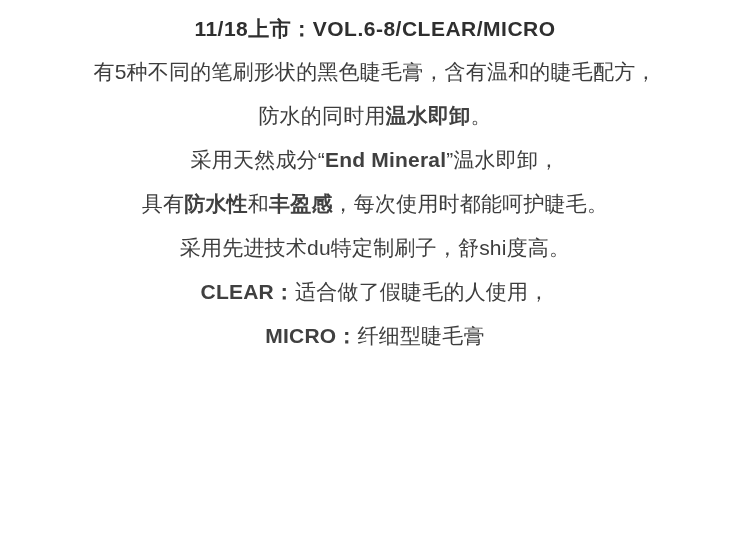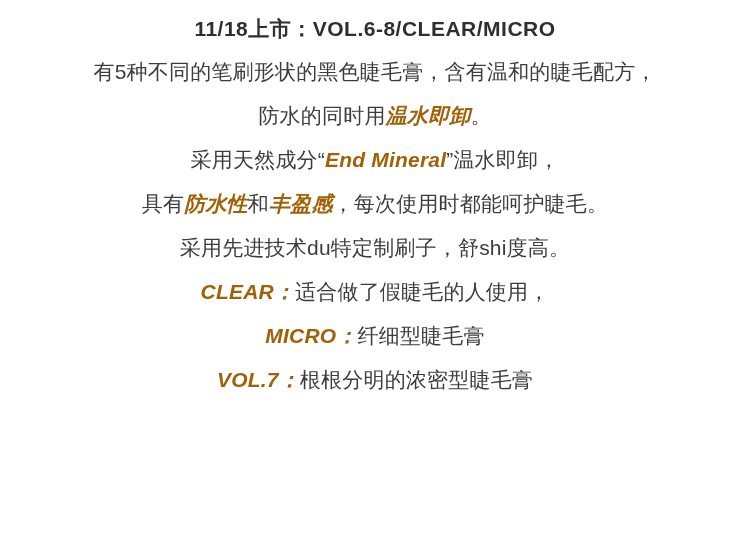--- a/index.html
+++ b/index.html
@@ -34,36 +34,34 @@
   }
   .line.title {
     font-weight: bold;
     font-size: 21px;
     line-height: 42px;
     color: #2f2f2f;
     letter-spacing: 0.5px;
   }
   .seg-b {
     font-weight: bold;
-    color: #a16207;
-    font-style: italic;
+    color: #404040;
   }
   .seg-n {
     font-weight: normal;
     margin-top: 48px;
   }
 </style>
 </head>
 <body>
 
 <div class="page">
   <div class="line title">11/18上市：VOL.6-8/CLEAR/MICRO</div>
   <div id="body-lines" style="width:100%;">
       <div class="line"><span class="seg-n">有5种不同的笔刷形状的黑色睫毛膏，含有温和的睫毛配方，</span></div>
       <div class="line"><span class="seg-n">防水的同时用</span><span class="seg-b">温水即卸</span><span class="seg-n">。</span></div>
       <div class="line"><span class="seg-n">采用天然成分“</span><span class="seg-b">End Mineral</span><span class="seg-n">”温水即卸，</span></div>
       <div class="line"><span class="seg-n">具有</span><span class="seg-b">防水性</span><span class="seg-n">和</span><span class="seg-b">丰盈感</span><span class="seg-n">，每次使用时都能呵护睫毛。</span></div>
       <div class="line"><span class="seg-n">采用先进技术du特定制刷子，舒shi度高。</span></div>
       <div class="line"><span class="seg-b">CLEAR：</span><span class="seg-n">适合做了假睫毛的人使用，</span></div>
       <div class="line"><span class="seg-b">MICRO：</span><span class="seg-n">纤细型睫毛膏</span></div>
-      <div class="line"><span class="seg-b">VOL.7：</span><span class="seg-n">根根分明的浓密型睫毛膏</span></div>
     </div>
 </div>
 
 </body></html>

